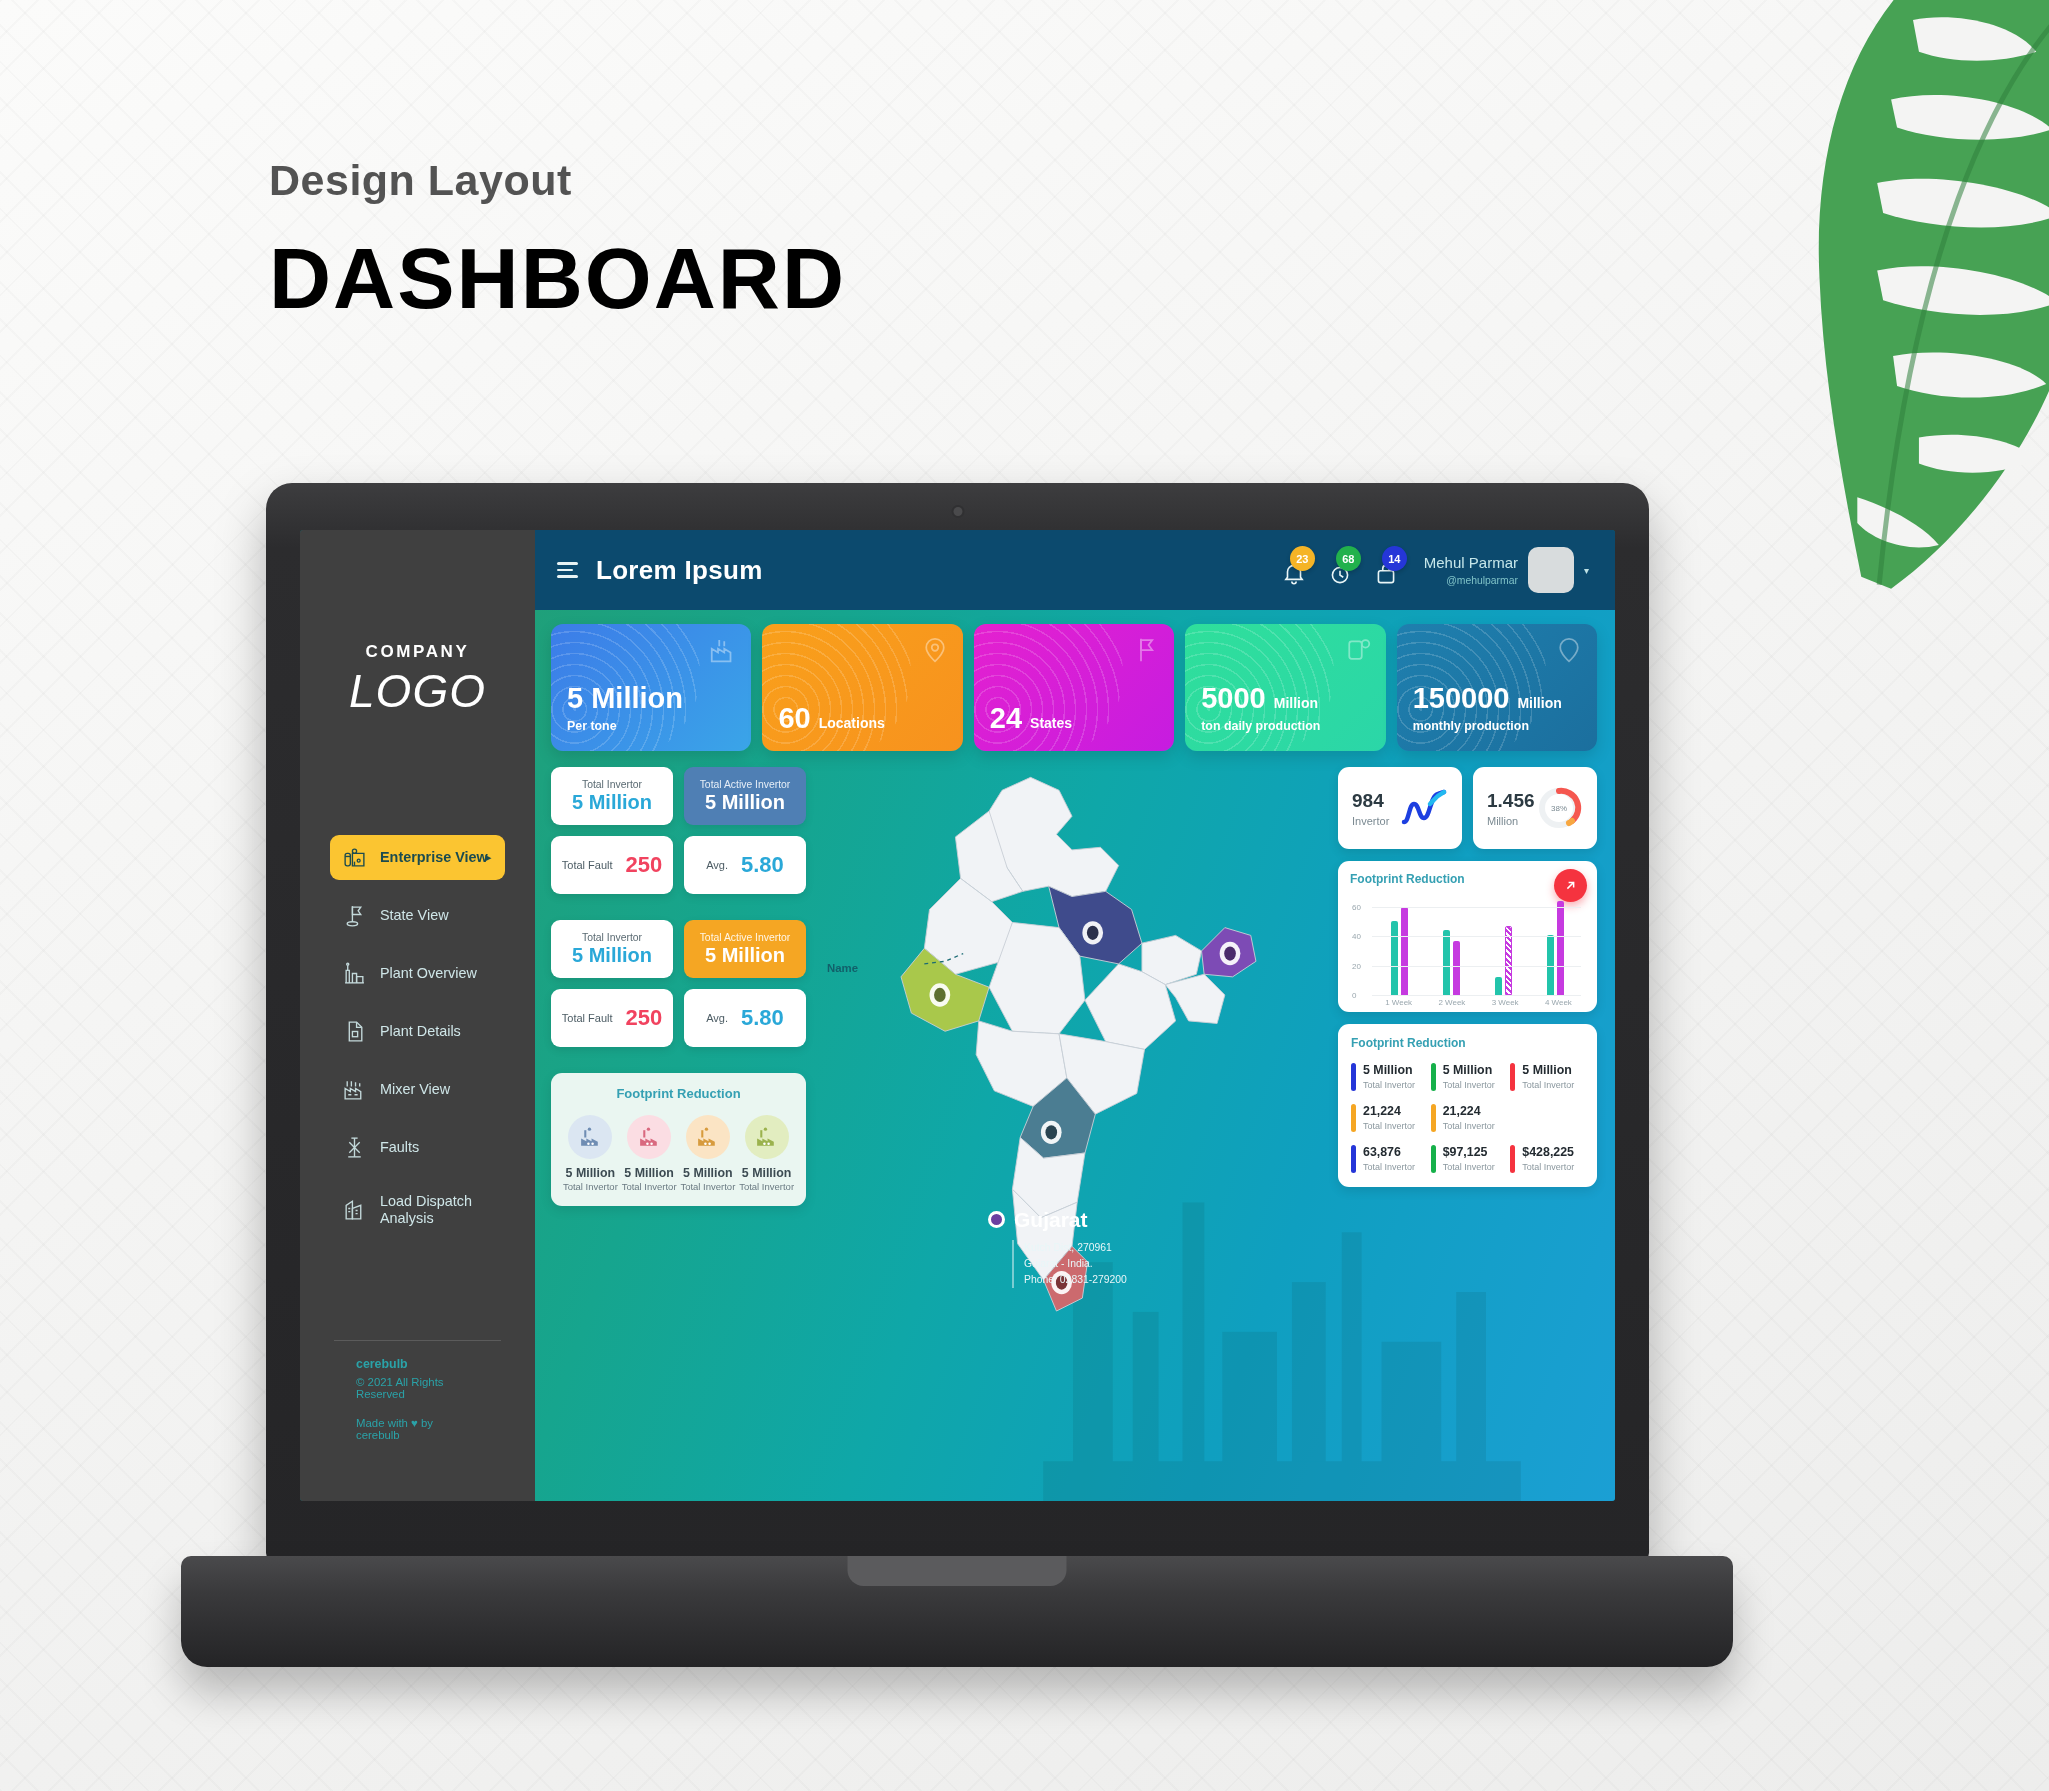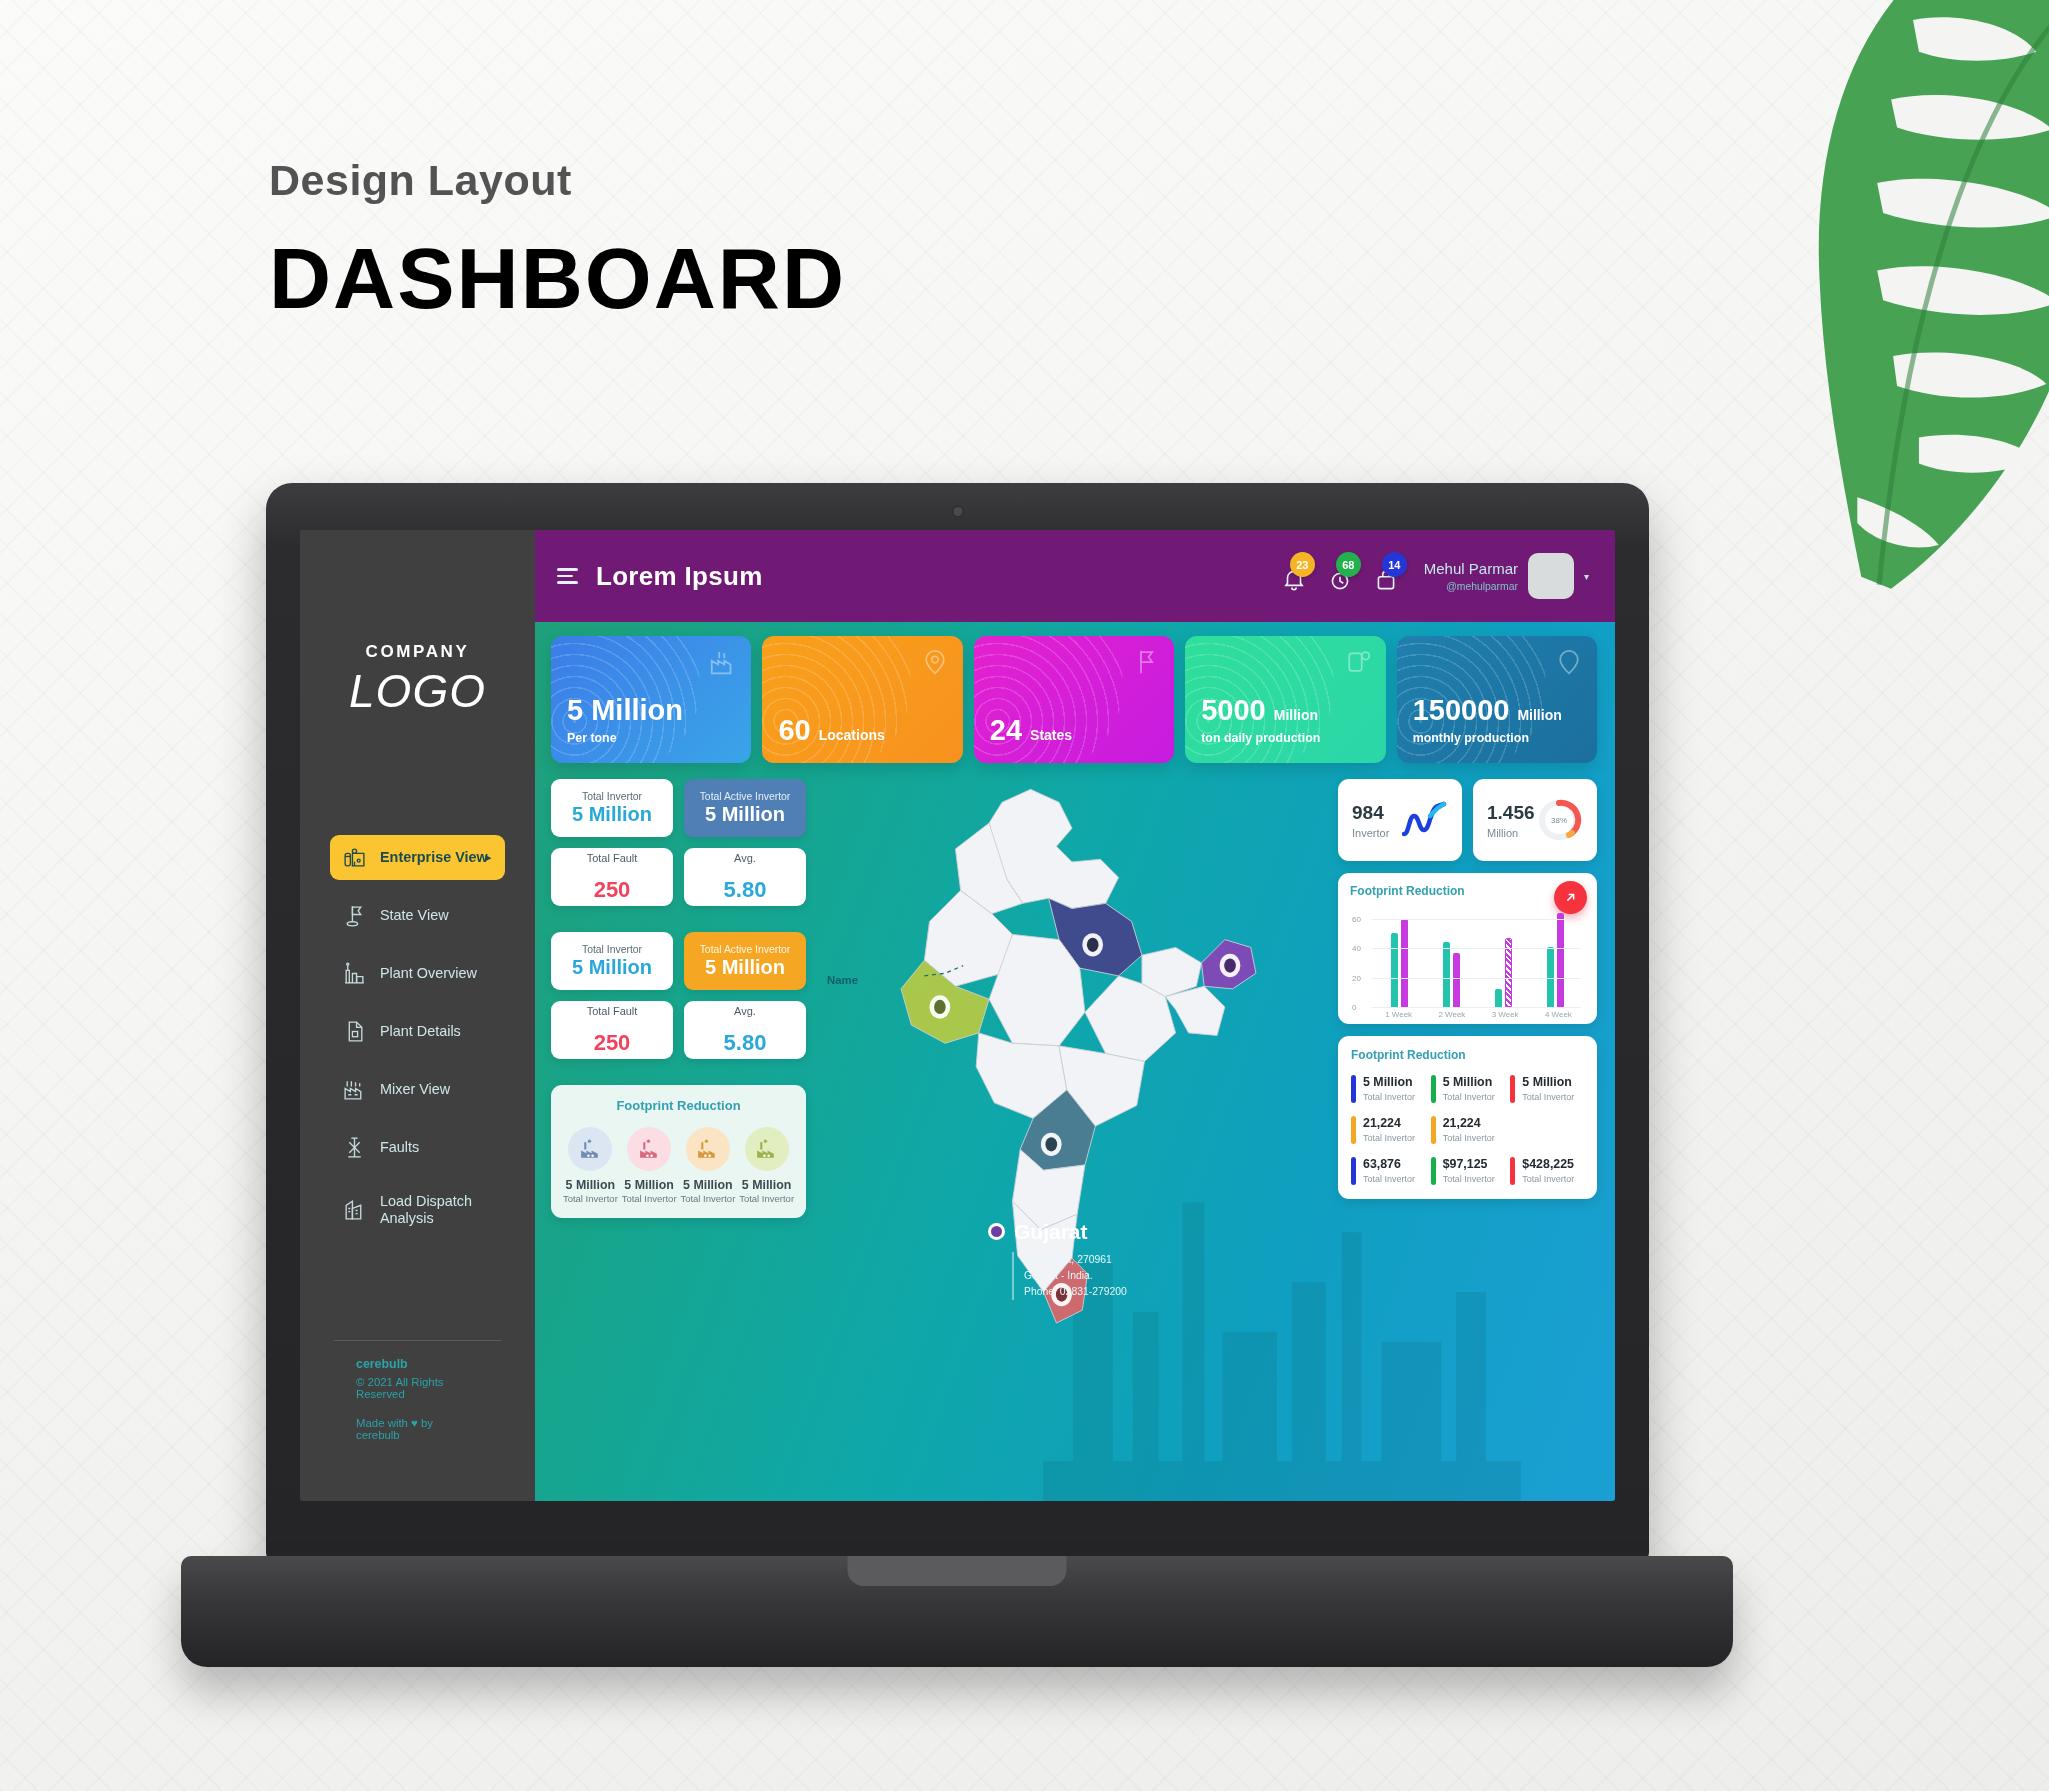--- a/index.html
+++ b/index.html
@@ -97,21 +97,21 @@
     padding: 0 22px 26px 22px; border-top: 1px solid rgba(255,255,255,0.14);
     margin: 0 18px 18px 18px; padding-top: 16px;
   }
   .sf-brand { color: #2aa2a8; font-size: 12.4px; font-weight: bold; }
   .sf-copy { color: #2aa2a8; font-size: 11.4px; margin-top: 5px; }
   .sf-made { color: #2aa2a8; font-size: 11.4px; margin-top: 17px; }
 
   .main-col { flex: 1; display: flex; flex-direction: column; min-width: 0; }
 
   .topbar {
-    height: 92px; background: #701a75; display: flex; align-items: center;
+    height: 80px; background: #0c4a6e; display: flex; align-items: center;
     padding: 0 26px 0 22px; gap: 18px;
   }
   .burger { width: 21px; display: flex; flex-direction: column; gap: 4px; }
   .burger span { height: 2.5px; background: #e7f3f4; border-radius: 2px; }
   .burger span:nth-child(2) { width: 75%; }
   .app-title { color: #ffffff; font-size: 26px; font-weight: 600; letter-spacing: 0.3px; }
   .topbar-right { margin-left: auto; display: flex; align-items: center; gap: 16px; }
   .notif { position: relative; width: 30px; height: 34px; }
   .notif svg { position: absolute; left: 1px; bottom: 0; }
   .badge {
@@ -173,21 +173,21 @@
     box-shadow: 0 3px 8px rgba(0,0,0,.10);
   }
   .mini-label { font-size: 10.4px; color: #5a6a72; }
   .mini-value { font-size: 20px; color: #2aa8d8; font-weight: 600; margin-top: 1px; }
   .mini.blue { background: #4f7fb4; }
   .mini.blue .mini-label { color: #e6eef7; }
   .mini.blue .mini-value { color: #ffffff; }
   .mini.amber { background: #f5a623; }
   .mini.amber .mini-label { color: #fff6e6; }
   .mini.amber .mini-value { color: #ffffff; }
-  .mini.row { flex-direction: column; gap: 13px; }
+  .mini.row { flex-direction: row; gap: 13px; }
   .mini.row .mini-label { font-size: 11px; color: #4c5c64; }
   .mini-red { font-size: 22px; color: #f1435f; font-weight: bold; }
   .mini-teal { font-size: 22px; color: #2aa8d8; font-weight: 600; }
   .gap-block { height: 26px; }
 
   .footprint-card {
     background: #eaf6f1; border-radius: 11px; margin-top: 26px; padding: 13px 10px 14px;
     box-shadow: 0 4px 12px rgba(0,0,0,.10);
   }
   .fp-title { text-align: center; color: #35a0b3; font-size: 13px; font-weight: bold; }

